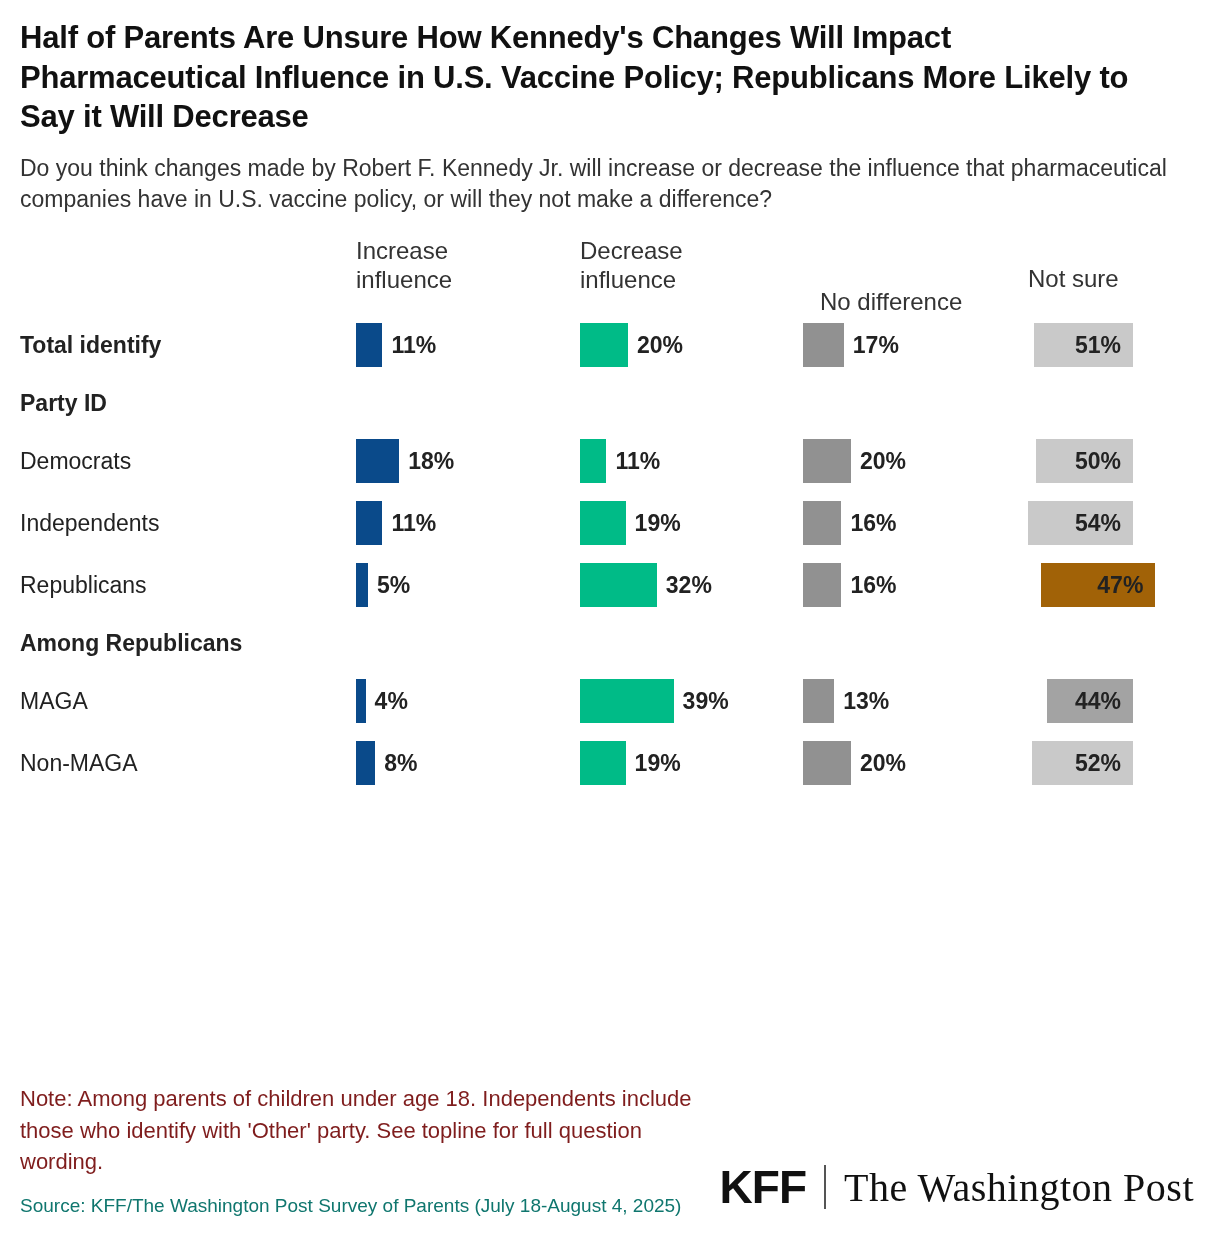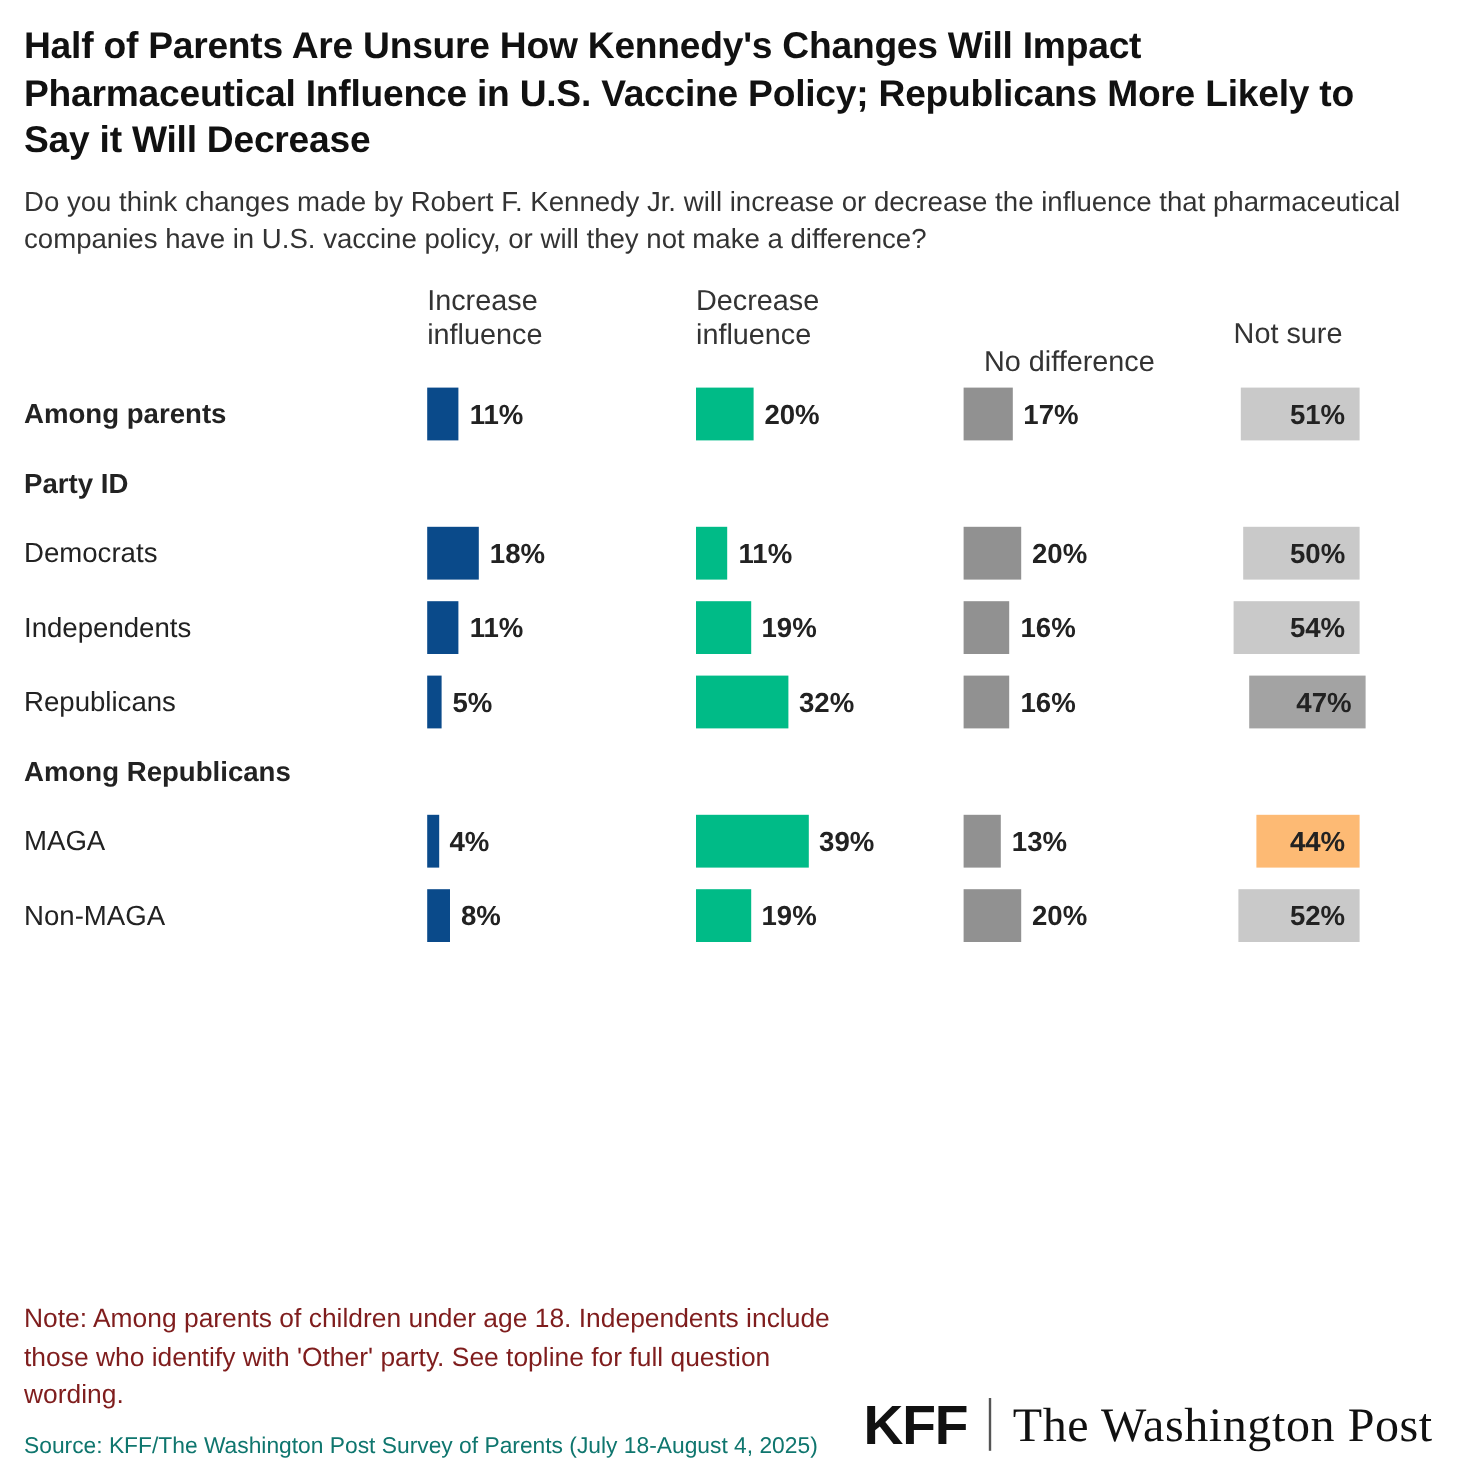--- a/index.html
+++ b/index.html
@@ -174,21 +174,21 @@
   <div class="chart">
     <div class="col-headers">
       <div class="col-header" style="left:336px; width:180px;">Increase influence</div>
       <div class="col-header" style="left:560px; width:180px;">Decrease influence</div>
       <div class="col-header" style="left:800px; width:220px; top:28px;margin-top:23px;">No difference</div>
       <div class="col-header" style="left:1008px; width:200px; top:28px;">Not sure</div>
     </div>
 
     <div id="rows">
         <div class="row">
-          <div class="row-label bold">Among parents</div>
+          <div class="row-label bold">Total identify</div>
           <div class="cell" style="left: 336px;">
             <span class="bar" style="width: 26.4px; background: rgb(10, 74, 138);"></span>
             <span class="val">11%</span>
           </div>
           <div class="cell" style="left: 560px;">
             <span class="bar" style="width: 48px; background: rgb(0, 187, 135);"></span>
             <span class="val">20%</span>
           </div>
           <div class="cell" style="left: 783px;">
             <span class="bar" style="width: 40.8px; background: rgb(145, 145, 145);"></span>
@@ -244,42 +244,42 @@
             <span class="val">5%</span>
           </div>
           <div class="cell" style="left: 560px;">
             <span class="bar" style="width: 76.8px; background: rgb(0, 187, 135);"></span>
             <span class="val">32%</span>
           </div>
           <div class="cell" style="left: 783px;">
             <span class="bar" style="width: 38.4px; background: rgb(145, 145, 145);"></span>
             <span class="val">16%</span>
           </div>
-          <div class="notsure-block" style="left: 1021.35px; width: 97px; background: #a3a3a3;">
+          <div class="notsure-block" style="left: 1021.35px; width: 114px; background: #a16207;">
             <span class="val">47%</span>
           </div>
         </div>
         <div class="row group">
           <div class="row-label bold">Among Republicans</div>
         </div>
         <div class="row">
           <div class="row-label">MAGA</div>
           <div class="cell" style="left: 336px;">
             <span class="bar" style="width: 9.6px; background: rgb(10, 74, 138);"></span>
             <span class="val">4%</span>
           </div>
           <div class="cell" style="left: 560px;">
             <span class="bar" style="width: 93.6px; background: rgb(0, 187, 135);"></span>
             <span class="val">39%</span>
           </div>
           <div class="cell" style="left: 783px;">
             <span class="bar" style="width: 31.2px; background: rgb(145, 145, 145);"></span>
             <span class="val">13%</span>
           </div>
-          <div class="notsure-block" style="left: 1027.2px; width: 85.8px; background: #fdba74;">
+          <div class="notsure-block" style="left: 1027.2px; width: 85.8px; background: #a3a3a3;">
             <span class="val">44%</span>
           </div>
         </div>
         <div class="row">
           <div class="row-label">Non-MAGA</div>
           <div class="cell" style="left: 336px;">
             <span class="bar" style="width: 19.2px; background: rgb(10, 74, 138);"></span>
             <span class="val">8%</span>
           </div>
           <div class="cell" style="left: 560px;">

